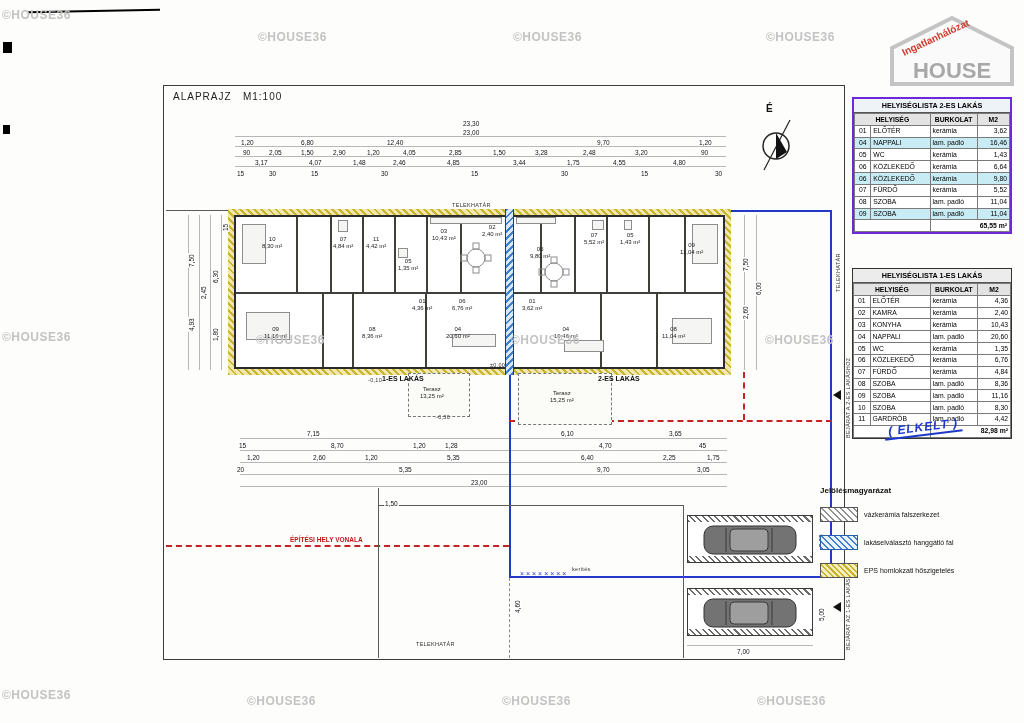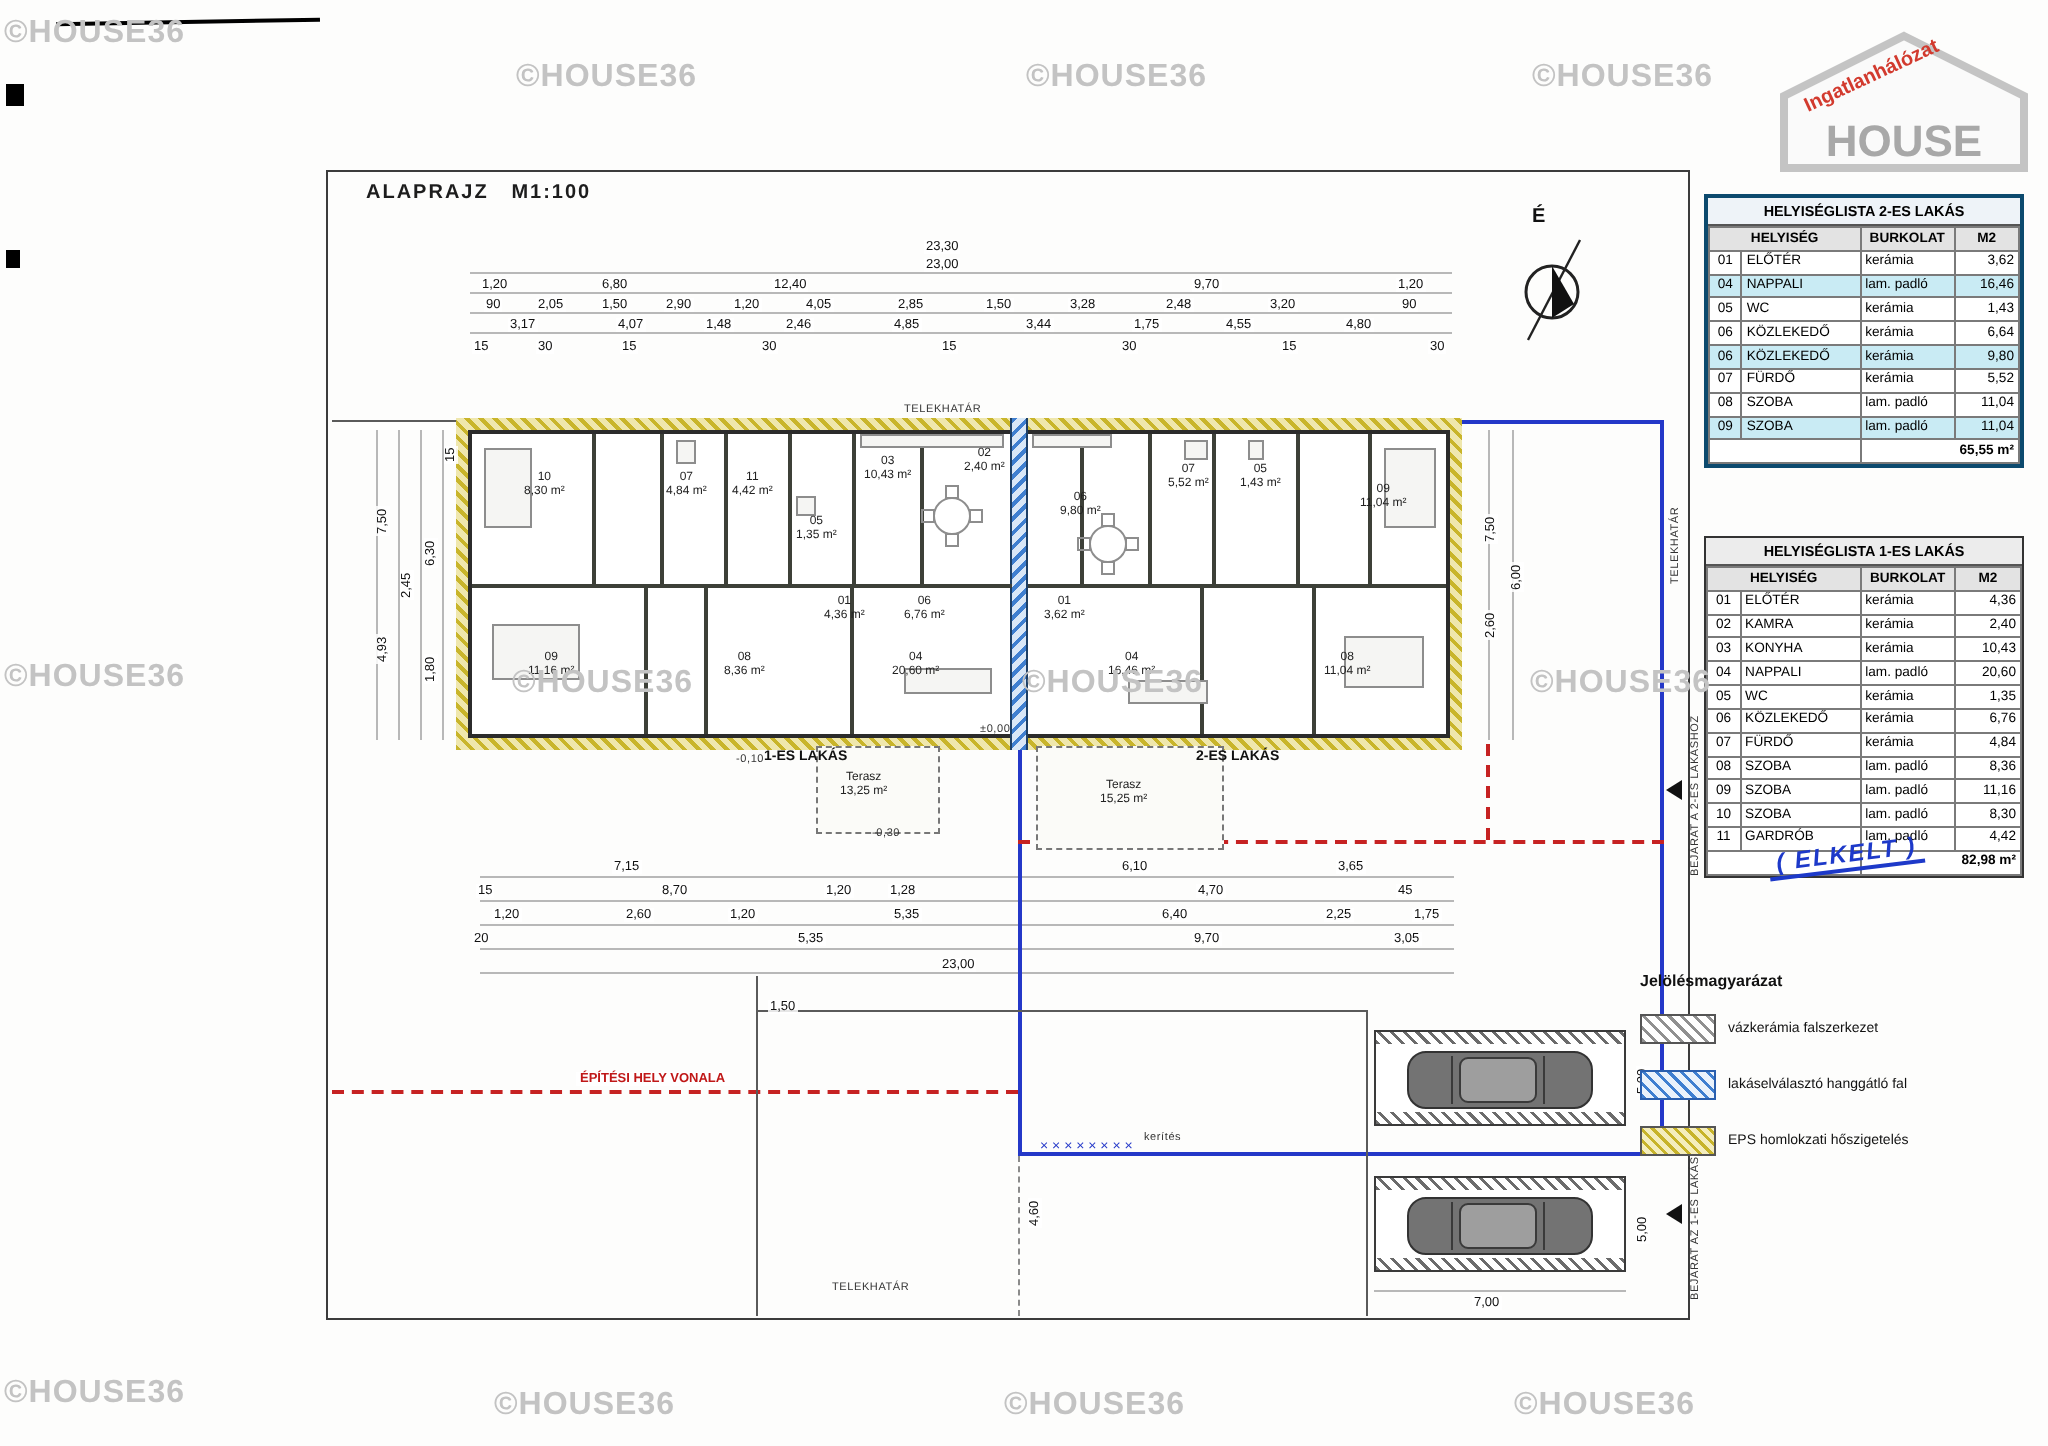--- a/index.html
+++ b/index.html
@@ -1,24 +1,24 @@
 <!DOCTYPE html>
 <html><head>
 <meta charset="utf-8">
 <style>
   html,body{margin:0;padding:0;background:#fff;font-family:"Liberation Sans",sans-serif;}
   #sheet{position:relative;width:1024px;height:723px;background:#fdfdfc;overflow:hidden;}
   .abs{position:absolute;}
   
-  .wm{position:absolute;font-size:16px;font-weight:bold;color:#c3c3c3;letter-spacing:.5px;}
+  .wm{position:absolute;font-size:12px;font-weight:bold;color:#c3c3c3;letter-spacing:.5px;}
   
   .mark{position:absolute;background:#000;}
   
   .frame{left:163px;top:85px;width:680px;height:573px;border:1px solid #3c3c3c;}
-  .title{left:183px;top:91px;font-size:10px;font-weight:bold;letter-spacing:1px;color:#1d1d1d;}
+  .title{left:173px;top:91px;font-size:10px;font-weight:normal;letter-spacing:1px;color:#1d1d1d;}
   
   .gl{position:absolute;background:#b8b8b8;}
   .ln{position:absolute;background:#5a5a5a;}
   .dash-red{position:absolute;border-top:2px dashed #c62222;}
   .dash-red-v{position:absolute;border-left:2px dashed #c62222;}
   .dash-gray-v{position:absolute;border-left:1px dashed #8a8a8a;}
   
   .eps{left:228px;top:209px;width:503px;height:166px;
        background:repeating-linear-gradient(45deg,#c9b52b 0 2px,#efe7ad 2px 5px);}
   .bld{left:234px;top:215px;width:491px;height:154px;background:#fff;border:2px solid #2b2b2b;box-sizing:border-box;}
@@ -39,21 +39,21 @@
   .lbl{position:absolute;line-height:1.1;color:#111;white-space:pre-line;transform-origin:0 0;display:inline-block;}
   .c-dim{font-size:6.5px;background:rgba(255,255,255,.85);padding:0 1px;}
   .c-room{font-size:6px;text-align:center;color:#222;}
   .c-tiny{font-size:5.5px;color:#333;letter-spacing:.3px;}
   .c-red{font-size:6.5px;color:#c01818;font-weight:bold;background:#fff;padding:0 2px;}
   .c-blue{font-size:7px;color:#2438c8;}
   .c-sect{font-size:7px;font-weight:bold;color:#111;}
   .c-north{font-size:10px;font-weight:bold;color:#111;}
   
   .tbl{position:absolute;width:160px;background:#fff;box-sizing:border-box;}
-  .tbl-a{left:852px;top:97px;border:2px solid #0c4a6e;}
+  .tbl-a{left:852px;top:97px;border:2px solid #6d28d9;}
   .tbl-b{left:852px;top:268px;border:1px solid #333;}
   .tbl-title{font-weight:bold;text-align:center;font-size:7.2px;padding:2px 0;border-bottom:1px solid #555;background:#eef3f8;}
   .tbl-b .tbl-title{background:#ececec;}
   .tbl table{border-collapse:collapse;width:100%;}
   .tbl th,.tbl td{border:1px solid #7a7a7a;padding:1.5px 2px;font-size:6.8px;line-height:1.15;}
   .tbl th{background:#e3e3e3;font-weight:bold;text-align:center;}
   .tbl td.col-no{width:13px;text-align:center;}
   .tbl td.col-name{width:60px;}
   .tbl td.col-fin{width:44px;}
   .tbl td.col-m2{width:32px;text-align:right;}

